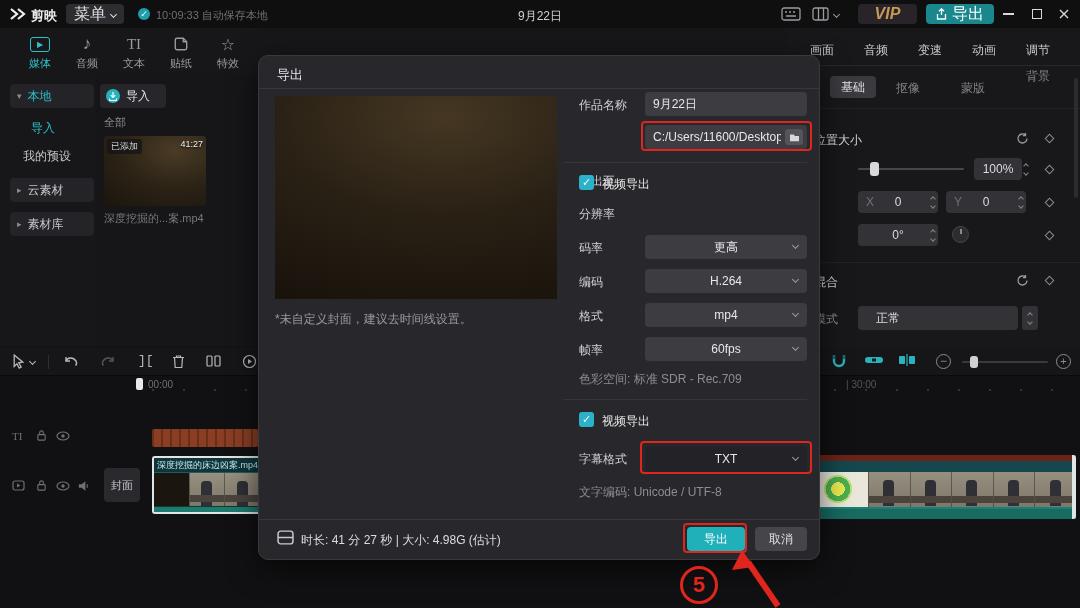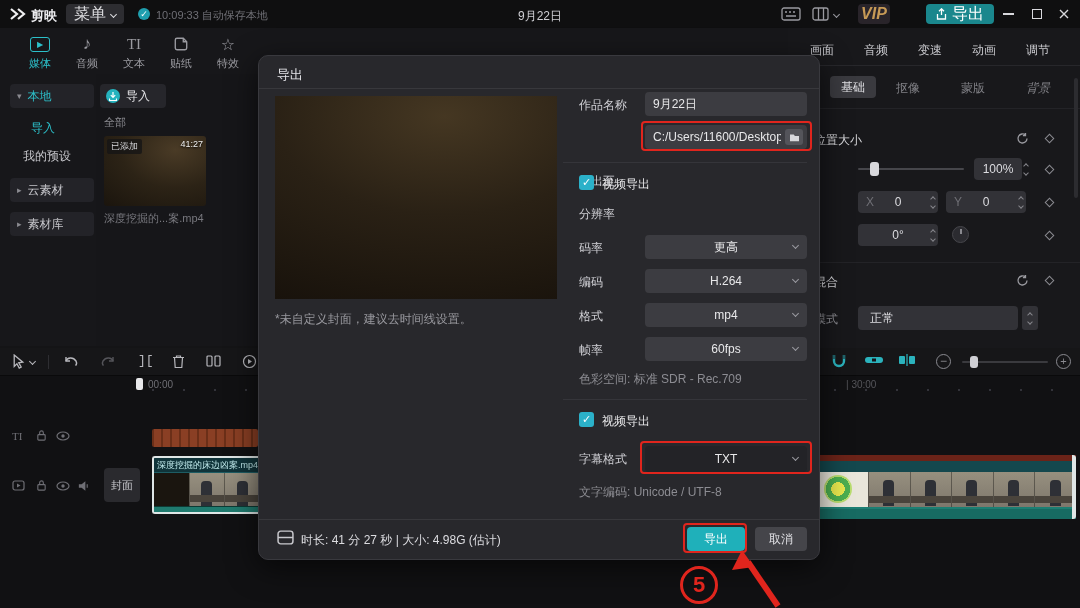--- a/index.html
+++ b/index.html
@@ -84,21 +84,21 @@
           <path d="M4 5h2M8 5h2M12 5h2M5 9h10" stroke="currentColor" stroke-width="1.3"></path>
         </svg>
     </span>
     <span class="abs icon" style="left:812px;top:7px;display:flex;align-items:center;gap:5px;">
       <svg width="17" height="14" viewBox="0 0 17 14">
           <rect x="1" y="1" width="15" height="12" rx="2" fill="none" stroke="currentColor" stroke-width="1.3"></rect>
           <path d="M6.5 1v12M11.5 1v12" stroke="currentColor" stroke-width="1.3"></path>
         </svg>
       <span class="cv"></span>
     </span>
-    <div class="btn-dark" style="left:858px;top:4px;width:32px;height:20px;background:#29242a;text-align:center;">
+    <div class="btn-dark" style="left:858px;top:4px;width:59px;height:20px;background:#29242a;text-align:center;">
       <span style="color:#c79a56;font-weight:bold;font-style:italic;">VIP</span>
     </div>
     <div class="btn-dark" style="left:926px;top:4px;width:68px;height:20px;background:#1a878d;color:#fff;">
       <svg width="11" height="12" viewBox="0 0 11 12">
           <path d="M5.5 7V1M3 3.2L5.5 .8 8 3.2" stroke="#fff" stroke-width="1.3" fill="none"></path>
           <path d="M1.5 6v5h8V6" stroke="#fff" stroke-width="1.3" fill="none"></path>
         </svg>
       <span>导出</span>
     </div>
     <span class="abs" style="left:1003px;top:13px;width:11px;height:2px;background:#d8d8dc;"></span>
@@ -206,21 +206,21 @@
       <span class="rp-tab teal">画面</span>
       <span class="rp-tab">音频</span>
       <span class="rp-tab">变速</span>
       <span class="rp-tab">动画</span>
       <span class="rp-tab">调节</span>
     </div>
     <div class="divider" style="left:0;top:37px;width:292px;background:#27272b;"></div>
     <div class="abs" style="left:42px;top:48px;width:46px;height:22px;background:#3a3a3f;border-radius:4px;text-align:center;line-height:22px;font-size:12px;color:#e2e2e6;">基础</div>
     <span class="subtab" style="left:108px;top:52px;">抠像</span>
     <span class="subtab" style="left:173px;top:52px;">蒙版</span>
-    <span class="subtab" style="left:238px;top:52px;font-style:italic;">背景</span>
+    <span class="subtab" style="left:238px;top:40px;">背景</span>
     <div class="divider" style="left:0;top:80px;width:292px;background:#232327;"></div>
 
     <span class="lb" style="left:26px;top:104px;color:#d8d8dc;">位置大小</span>
     <span class="abs icon" style="left:228px;top:104px;">
         <svg width="13" height="13" viewBox="0 0 13 13">
           <path d="M11 6.5A4.5 4.5 0 1 1 9.6 3.2M9.5 1v2.6H6.9" fill="none" stroke="currentColor" stroke-width="1.3"></path>
         </svg>
       </span>
     <span class="dia" style="left:258px;top:107px;"></span>
 
@@ -272,21 +272,21 @@
     <div class="divider" style="left:0;top:234px;width:292px;background:#232327;"></div>
     <span class="lb" style="left:26px;top:246px;color:#d8d8dc;">混合</span>
     <span class="abs icon" style="left:228px;top:246px;">
         <svg width="13" height="13" viewBox="0 0 13 13">
           <path d="M11 6.5A4.5 4.5 0 1 1 9.6 3.2M9.5 1v2.6H6.9" fill="none" stroke="currentColor" stroke-width="1.3"></path>
         </svg>
       </span>
     <span class="dia" style="left:258px;top:249px;"></span>
 
     <span class="lb dim" style="left:2px;top:283px;">混合模式</span>
-    <div class="valbox" style="left:70px;top:278px;width:160px;height:24px;justify-content:flex-start;padding-left:12px;">
+    <div class="valbox" style="left:70px;top:278px;width:160px;height:24px;justify-content:flex-start;padding-left:18px;">
       <span>正常</span>
     </div>
     <span class="stp" style="left:234px;top:278px;height:24px;width:16px;background:#323237;border-radius:3px;">
         <span class="cv up"></span>
         <span class="cv"></span>
       </span>
     <div class="abs" style="left:286px;top:50px;width:4px;height:120px;background:#2c2c30;border-radius:2px;"></div>
   </div>
 
   <div class="abs" style="left:0;top:348px;width:1080px;height:260px;background:#111113;">

